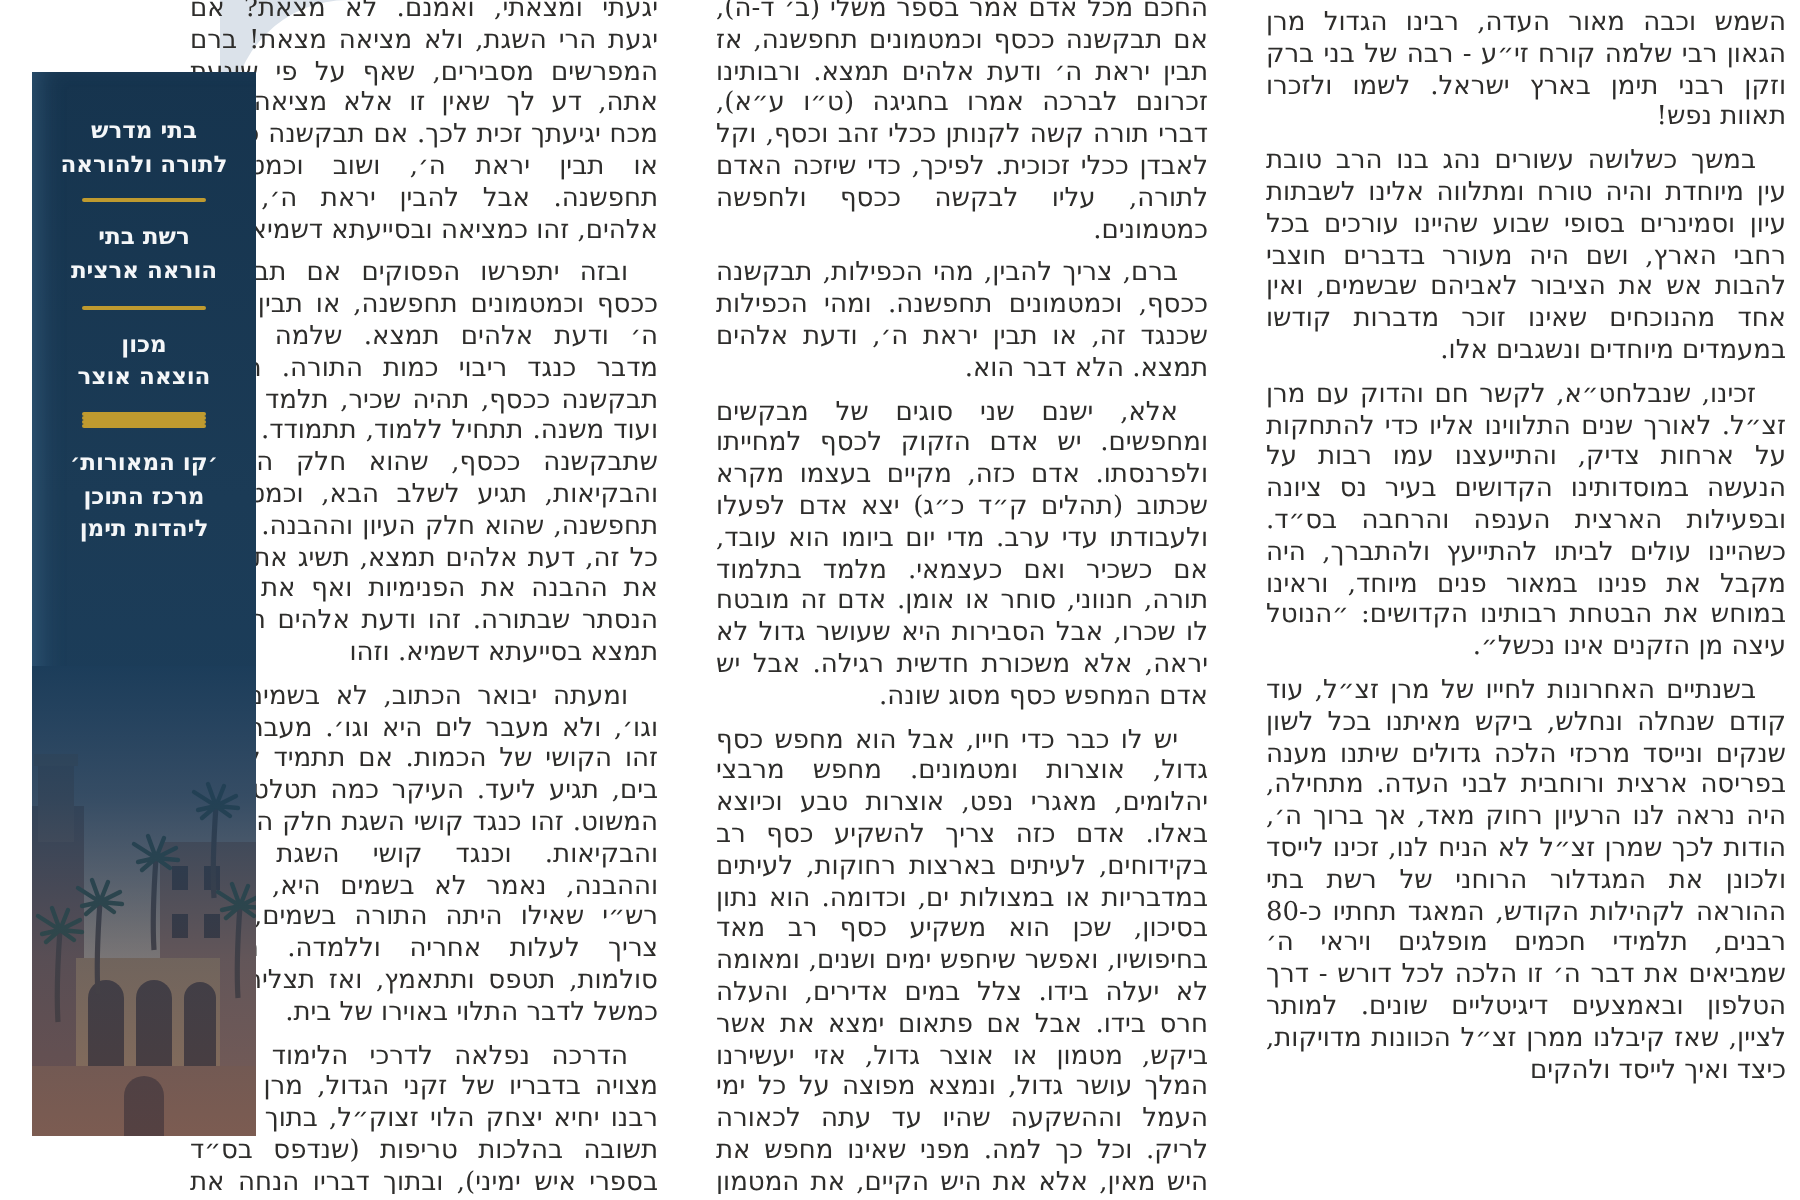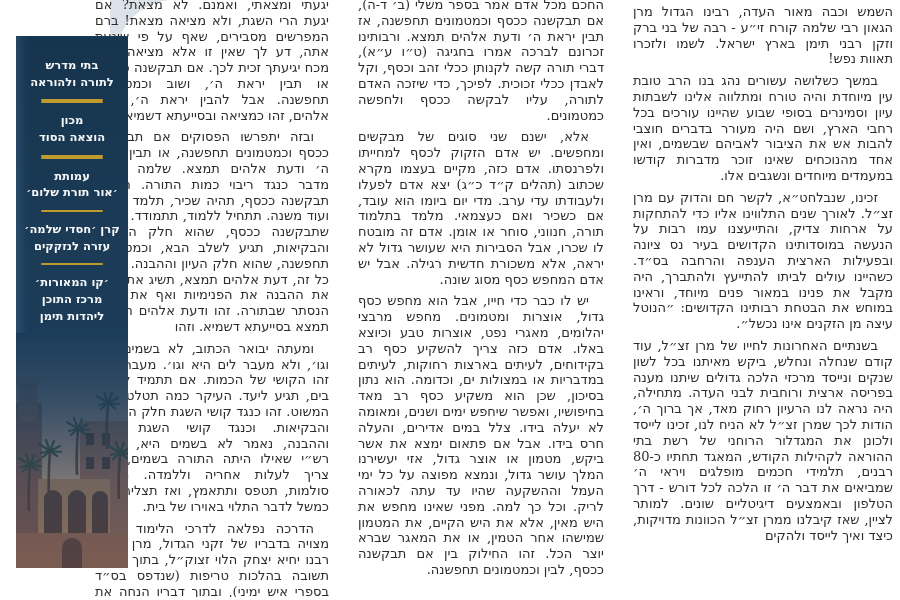--- a/index.html
+++ b/index.html
@@ -52,20 +52,21 @@
 
     <section class="col col-right">
       <p class="flush">השמש וכבה מאור העדה, רבינו הגדול מרן הגאון רבי שלמה קורח זי״ע - רבה של בני ברק וזקן רבני תימן בארץ ישראל. לשמו ולזכרו תאוות נפש!</p>
       <p>במשך כשלושה עשורים נהג בנו הרב טובת עין מיוחדת והיה טורח ומתלווה אלינו לשבתות עיון וסמינרים בסופי שבוע שהיינו עורכים בכל רחבי הארץ, ושם היה מעורר בדברים חוצבי להבות אש את הציבור לאביהם שבשמים, ואין אחד מהנוכחים שאינו זוכר מדברות קודשו במעמדים מיוחדים ונשגבים אלו.</p>
       <p>זכינו, שנבלחט״א, לקשר חם והדוק עם מרן זצ״ל. לאורך שנים התלווינו אליו כדי להתחקות על ארחות צדיק, והתייעצנו עמו רבות על הנעשה במוסדותינו הקדושים בעיר נס ציונה ובפעילות הארצית הענפה והרחבה בס״ד. כשהיינו עולים לביתו להתייעץ ולהתברך, היה מקבל את פנינו במאור פנים מיוחד, וראינו במוחש את הבטחת רבותינו הקדושים: ״הנוטל עיצה מן הזקנים אינו נכשל״.</p>
       <p>בשנתיים האחרונות לחייו של מרן זצ״ל, עוד קודם שנחלה ונחלש, ביקש מאיתנו בכל לשון שנקים ונייסד מרכזי הלכה גדולים שיתנו מענה בפריסה ארצית ורוחבית לבני העדה. מתחילה, היה נראה לנו הרעיון רחוק מאד, אך ברוך ה׳, הודות לכך שמרן זצ״ל לא הניח לנו, זכינו לייסד ולכונן את המגדלור הרוחני של רשת בתי ההוראה לקהילות הקודש, המאגד תחתיו כ-80 רבנים, תלמידי חכמים מופלגים ויראי ה׳ שמביאים את דבר ה׳ זו הלכה לכל דורש - דרך הטלפון ובאמצעים דיגיטליים שונים. למותר לציין, שאז קיבלנו ממרן זצ״ל הכוונות מדויקות, כיצד ואיך לייסד ולהקים</p>
     </section>
 
     <section class="col col-middle">
       <p class="flush">החכם מכל אדם אמר בספר משלי (ב׳ ד-ה), אם תבקשנה ככסף וכמטמונים תחפשנה, אז תבין יראת ה׳ ודעת אלהים תמצא. ורבותינו זכרונם לברכה אמרו בחגיגה (ט״ו ע״א), דברי תורה קשה לקנותן ככלי זהב וכסף, וקל לאבדן ככלי זכוכית. לפיכך, כדי שיזכה האדם לתורה, עליו לבקשה ככסף ולחפשה כמטמונים.</p>
+      <p>ברם, צריך להבין, מהי הכפילות, תבקשנה ככסף, וכמטמונים תחפשנה. ומהי הכפילות שכנגד זה, או תבין יראת ה׳, ודעת אלהים תמצא. הלא דבר הוא.</p>
       <p>אלא, ישנם שני סוגים של מבקשים ומחפשים. יש אדם הזקוק לכסף למחייתו ולפרנסתו. אדם כזה, מקיים בעצמו מקרא שכתוב (תהלים ק״ד כ״ג) יצא אדם לפעלו ולעבודתו עדי ערב. מדי יום ביומו הוא עובד, אם כשכיר ואם כעצמאי. מלמד בתלמוד תורה, חנווני, סוחר או אומן. אדם זה מובטח לו שכרו, אבל הסבירות היא שעושר גדול לא יראה, אלא משכורת חדשית רגילה. אבל יש אדם המחפש כסף מסוג שונה.</p>
       <p>יש לו כבר כדי חייו, אבל הוא מחפש כסף גדול, אוצרות ומטמונים. מחפש מרבצי יהלומים, מאגרי נפט, אוצרות טבע וכיוצא באלו. אדם כזה צריך להשקיע כסף רב בקידוחים, לעיתים בארצות רחוקות, לעיתים במדבריות או במצולות ים, וכדומה. הוא נתון בסיכון, שכן הוא משקיע כסף רב מאד בחיפושיו, ואפשר שיחפש ימים ושנים, ומאומה לא יעלה בידו. צלל במים אדירים, והעלה חרס בידו. אבל אם פתאום ימצא את אשר ביקש, מטמון או אוצר גדול, אזי יעשירנו המלך עושר גדול, ונמצא מפוצה על כל ימי העמל וההשקעה שהיו עד עתה לכאורה לריק. וכל כך למה. מפני שאינו מחפש את היש מאין, אלא את היש הקיים, את המטמון שמישהו אחר הטמין, או את המאגר שברא יוצר הכל. זהו החילוק בין אם תבקשנה ככסף, לבין וכמטמונים תחפשנה.</p>
 
     </section>
 
     <section class="col col-left">
       <p class="flush">יגעתי ומצאתי, ואמנם. לא מצאת? אם יגעת הרי השגת, ולא מציאה מצאת! ברם המפרשים מסבירים, שאף על פי שיגעת אתה, דע לך שאין זו אלא מציאה, ולא מכח יגיעתך זכית לכך. אם תבקשנה ככסף, או תבין יראת ה׳, ושוב וכמטמונים תחפשנה. אבל להבין יראת ה׳, דעת אלהים, זהו כמציאה ובסייעתא דשמיא.</p>
       <p>ובזה יתפרשו הפסוקים אם תבקשנה ככסף וכמטמונים תחפשנה, או תבין יראת ה׳ ודעת אלהים תמצא. שלמה המלך מדבר כנגד ריבוי כמות התורה. תחילה תבקשנה ככסף, תהיה שכיר, תלמד משנה ועוד משנה. תתחיל ללמוד, תתמודד. ואחרי שתבקשנה ככסף, שהוא חלק הידיעות והבקיאות, תגיע לשלב הבא, וכמטמונים תחפשנה, שהוא חלק העיון וההבנה. ואחרי כל זה, דעת אלהים תמצא, תשיג את העיון את ההבנה את הפנימיות ואף את הסוד הנסתר שבתורה. זהו ודעת אלהים תמצא, תמצא בסייעתא דשמיא. וזהו</p>
       <p>ומעתה יבואר הכתוב, לא בשמים היא וגו׳, ולא מעבר לים היא וגו׳. מעבר לים, זהו הקושי של הכמות. אם תתמיד לחתור בים, תגיע ליעד. העיקר כמה תטלטל את המשוט. זהו כנגד קושי השגת חלק הידיעות והבקיאות. וכנגד קושי השגת העיון וההבנה, נאמר לא בשמים היא, ופירש רש״י שאילו היתה התורה בשמים, היית צריך לעלות אחריה וללמדה. תעשה סולמות, תטפס ותתאמץ, ואז תצליח. וזה כמשל לדבר התלוי באוירו של בית.</p>
       <p>הדרכה נפלאה לדרכי הלימוד והעיון מצויה בדבריו של זקני הגדול, מרן הגאון רבנו יחיא יצחק הלוי זצוק״ל, בתוך מכתב תשובה בהלכות טריפות (שנדפס בס״ד בספרי איש ימיני), ובתוך דבריו הנחה את השואל וכתב לו: ״מתוך דבריך נראה שאתה לומד כמדלג על ההרים, ולכך יתחדשו לך כמה חידושי ספקות. וסדר הלימוד הוא, לדעת הדין על מה אדניו הטבעו, ולדקדק במאי משתעי המחבר ז״ל,</p>
@@ -110,30 +111,28 @@
         <use href="#palm" x="14" y="132"></use>
         <use href="#palm" x="104" y="120"></use>
       </svg>
       <div class="photo-overlay"></div>
     </div>
 
     <nav class="sb-nav">
       <div class="sb-item">בתי מדרש
 לתורה ולהוראה</div>
       <div class="sb-divider"></div>
+      <div class="sb-item">רשת בתי
+הוראה ארצית</div>
       <div class="sb-divider"></div>
       <div class="sb-item">מכון
-הוצאה הסוד</div>
+הוצאה אוצר</div>
       <div class="sb-divider"></div>
       <div class="sb-divider"></div>
-      <div class="sb-item">עמותת
-׳אור תורת שלום׳</div>
       <div class="sb-divider"></div>
-      <div class="sb-item">קרן ׳חסדי שלמה׳
-עזרה לנזקקים</div>
       <div class="sb-divider"></div>
       <div class="sb-item">׳קו המאורות׳
 מרכז התוכן
 ליהדות תימן</div>
     </nav>
 
   </aside>
 
 </div>
 

